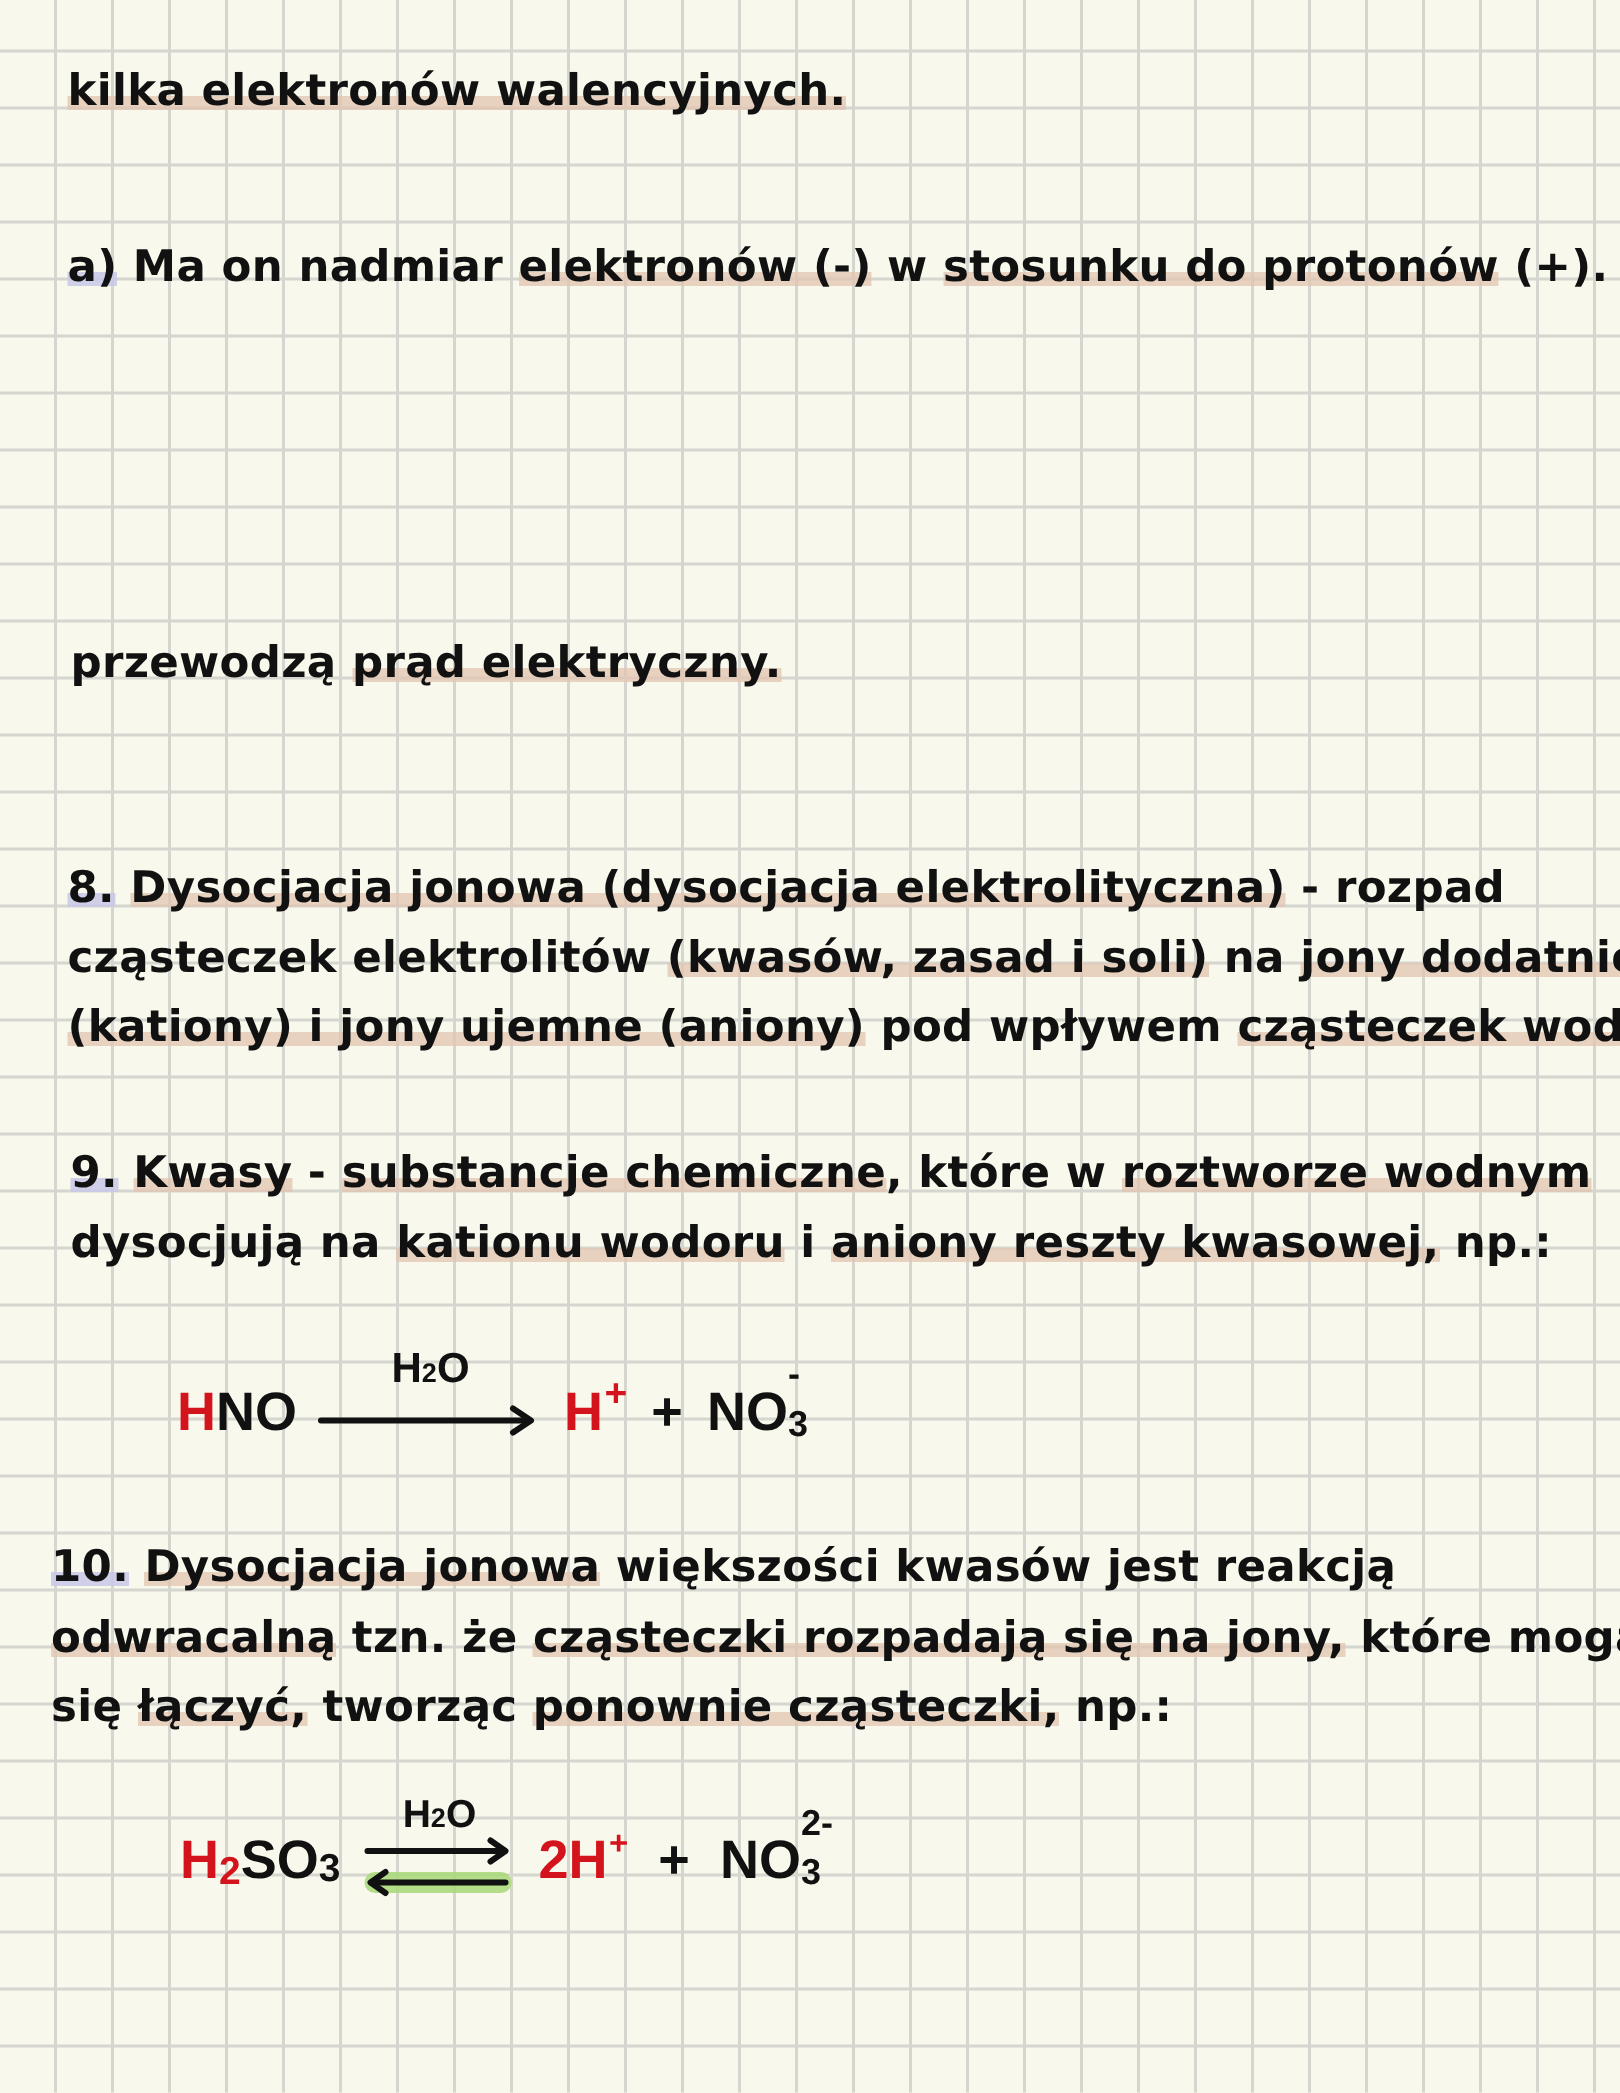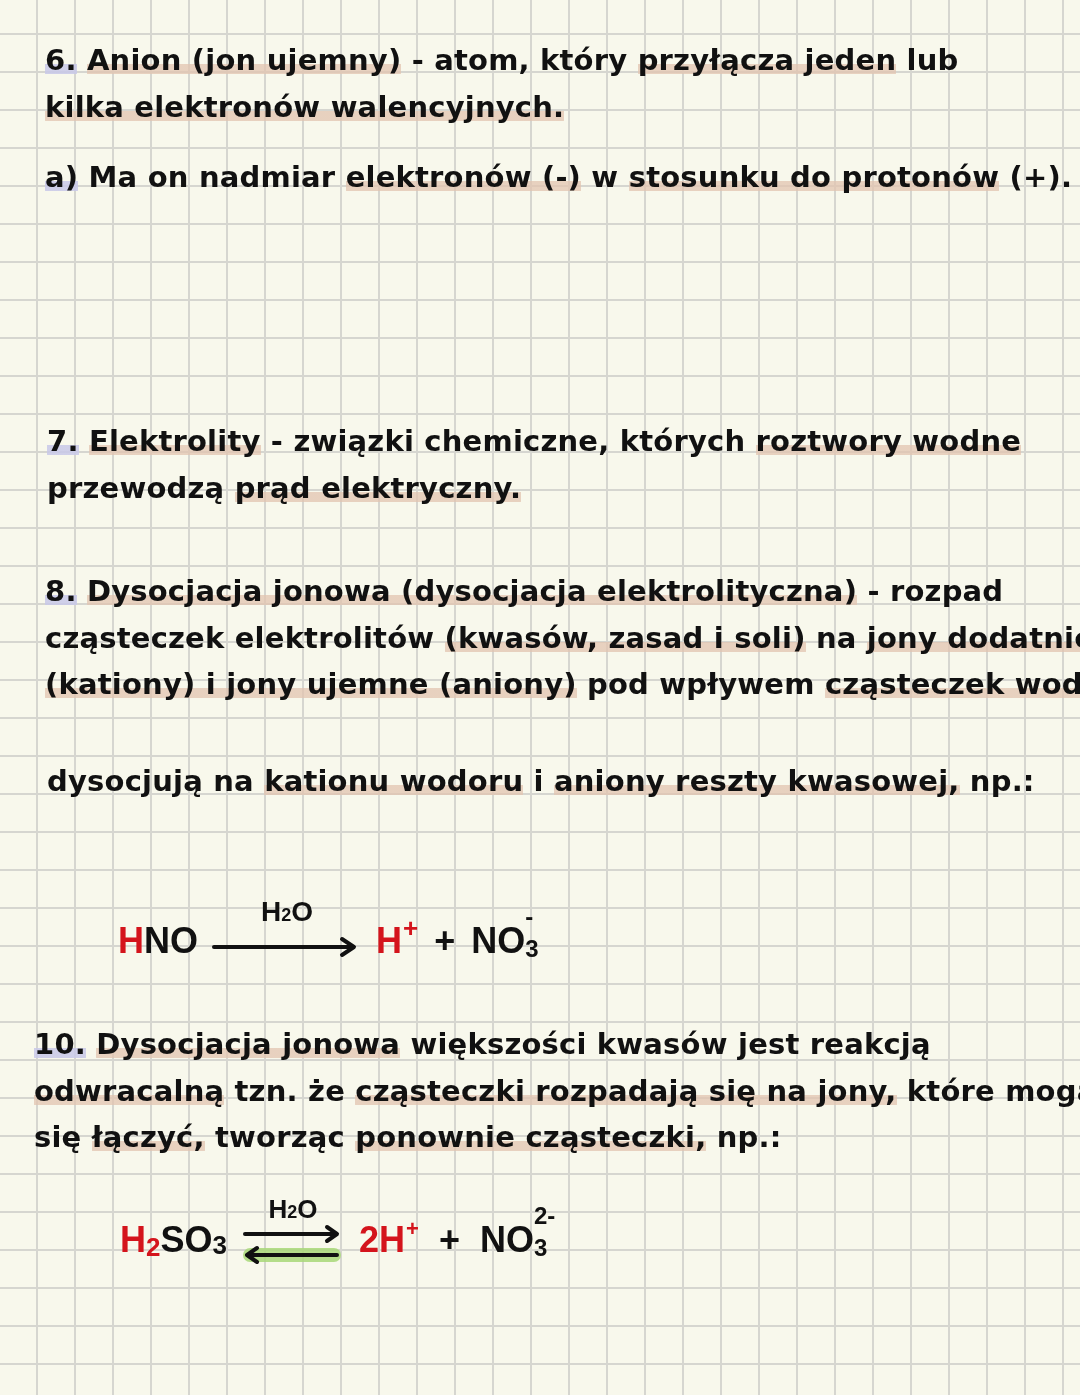--- a/index.html
+++ b/index.html
@@ -38,43 +38,42 @@
   }
   .red { color: #d4141c; }
   .arrow-wrap { display: inline-block; position: relative; vertical-align: middle; text-align: right; }
   .arrow-label { position: absolute; font-size: 28px; left: 50%; transform: translateX(-50%); white-space: nowrap; }
   .arrow-label .sub { font-size: 18px; vertical-align: 0; }
 </style>
 </head>
 <body>
 
 <div class="para" style="left:45px; top:37px;">
-  <span class="line"><span class="hl-blue">6.</span> <span class="hl">Anion (jon ujemny)</span><span> - atom, który </span><span class="hl">przyłącza jeden</span><span> lub</span></span>
   <span class="line"><span class="hl">kilka elektronów walencyjnych.</span></span>
 </div>
 
 <div class="para" style="left:45px; top:154px;">
   <span class="line"><span class="hl-blue">a)</span><span> Ma on nadmiar </span><span class="hl">elektronów (-)</span><span> w </span><span class="hl">stosunku do protonów</span><span> (+).</span></span>
 </div>
 
 <div class="para" style="left:45px; top:226px;">
 </div>
 
 <div class="para" style="left:47px; top:418px;">
-  <span class="line"><span class="hl-blue">7.</span> <span class="hl">Elektrolity</span><span> - związki chemiczne, których </span><span class="hl">roztwory wodne</span></span>
   <span class="line"><span>przewodzą </span><span class="hl">prąd elektryczny.</span></span>
 </div>
 
 <div class="para" style="left:45px; top:568px;">
   <span class="line"><span class="hl-blue">8.</span> <span class="hl">Dysocjacja jonowa (dysocjacja elektrolityczna)</span><span> - rozpad</span></span>
   <span class="line"><span>cząsteczek elektrolitów </span><span class="hl">(kwasów, zasad i soli)</span><span> na </span><span class="hl">jony dodatnie</span></span>
   <span class="line"><span class="hl">(kationy) i jony ujemne (aniony)</span><span> pod wpływem </span><span class="hl">cząsteczek wody.</span></span>
 </div>
 
 <div class="para" style="left:47px; top:758px;">
+  <span class="line"><span class="hl-blue">9.</span> <span class="hl">Kwasy</span> - <span class="hl">substancje chemiczne</span><span>, które w </span><span class="hl">roztworze wodnym</span></span>
   <span class="line"><span>dysocjują na </span><span class="hl">kationu wodoru</span><span> i </span><span class="hl">aniony reszty kwasowej,</span><span> np.:</span></span>
 </div>
 
 <div class="eq" style="left:118px; top:915px;">
   <span class="red">H</span><span>NO</span>
   <span class="arrow-wrap" style="width:150px; height:30px; margin:0 4px;">
     <span class="arrow-label" style="top:-30px;"><span>H</span><span class="sub">2</span><span>O</span></span>
     <svg width="150" height="30" viewBox="0 0 150 30" style="position:absolute; left:0; top:4px;">
       <line x1="2" y1="15" x2="140" y2="15" stroke="#111" stroke-width="4" stroke-linecap="round"></line>
       <polyline points="130,7 142,15 130,23" fill="none" stroke="#111" stroke-width="4" stroke-linecap="round" stroke-linejoin="round"></polyline>

